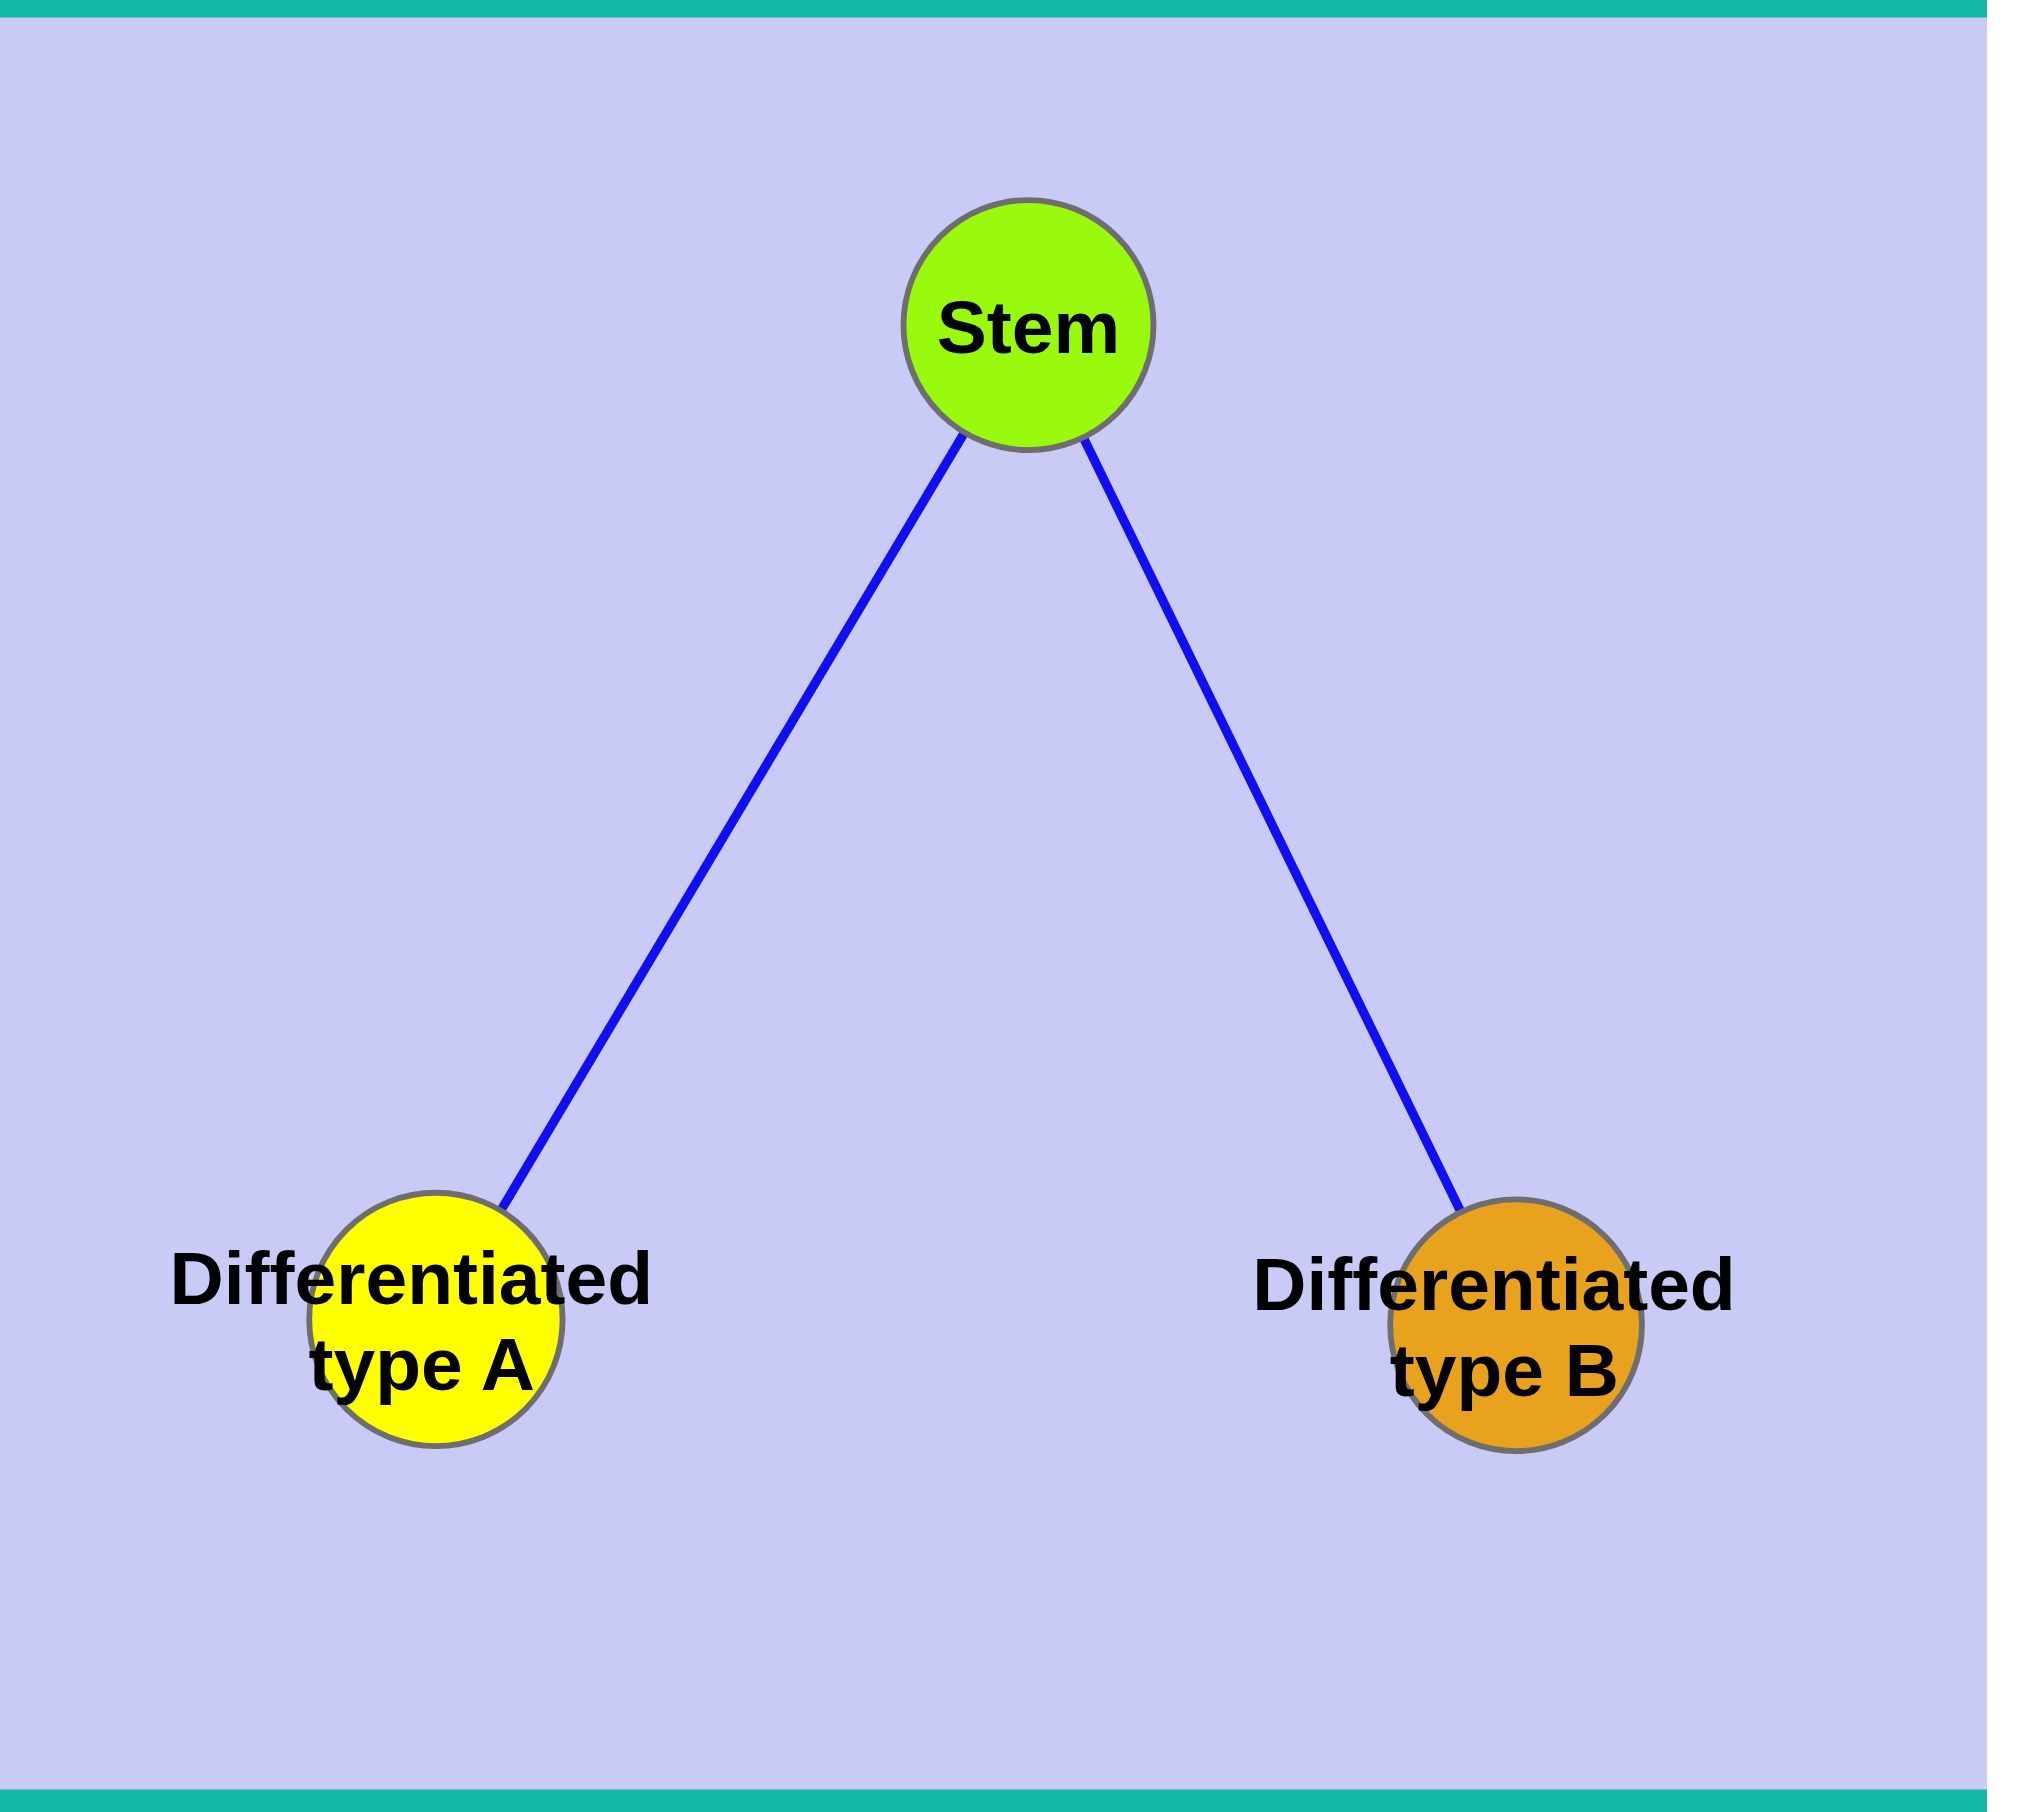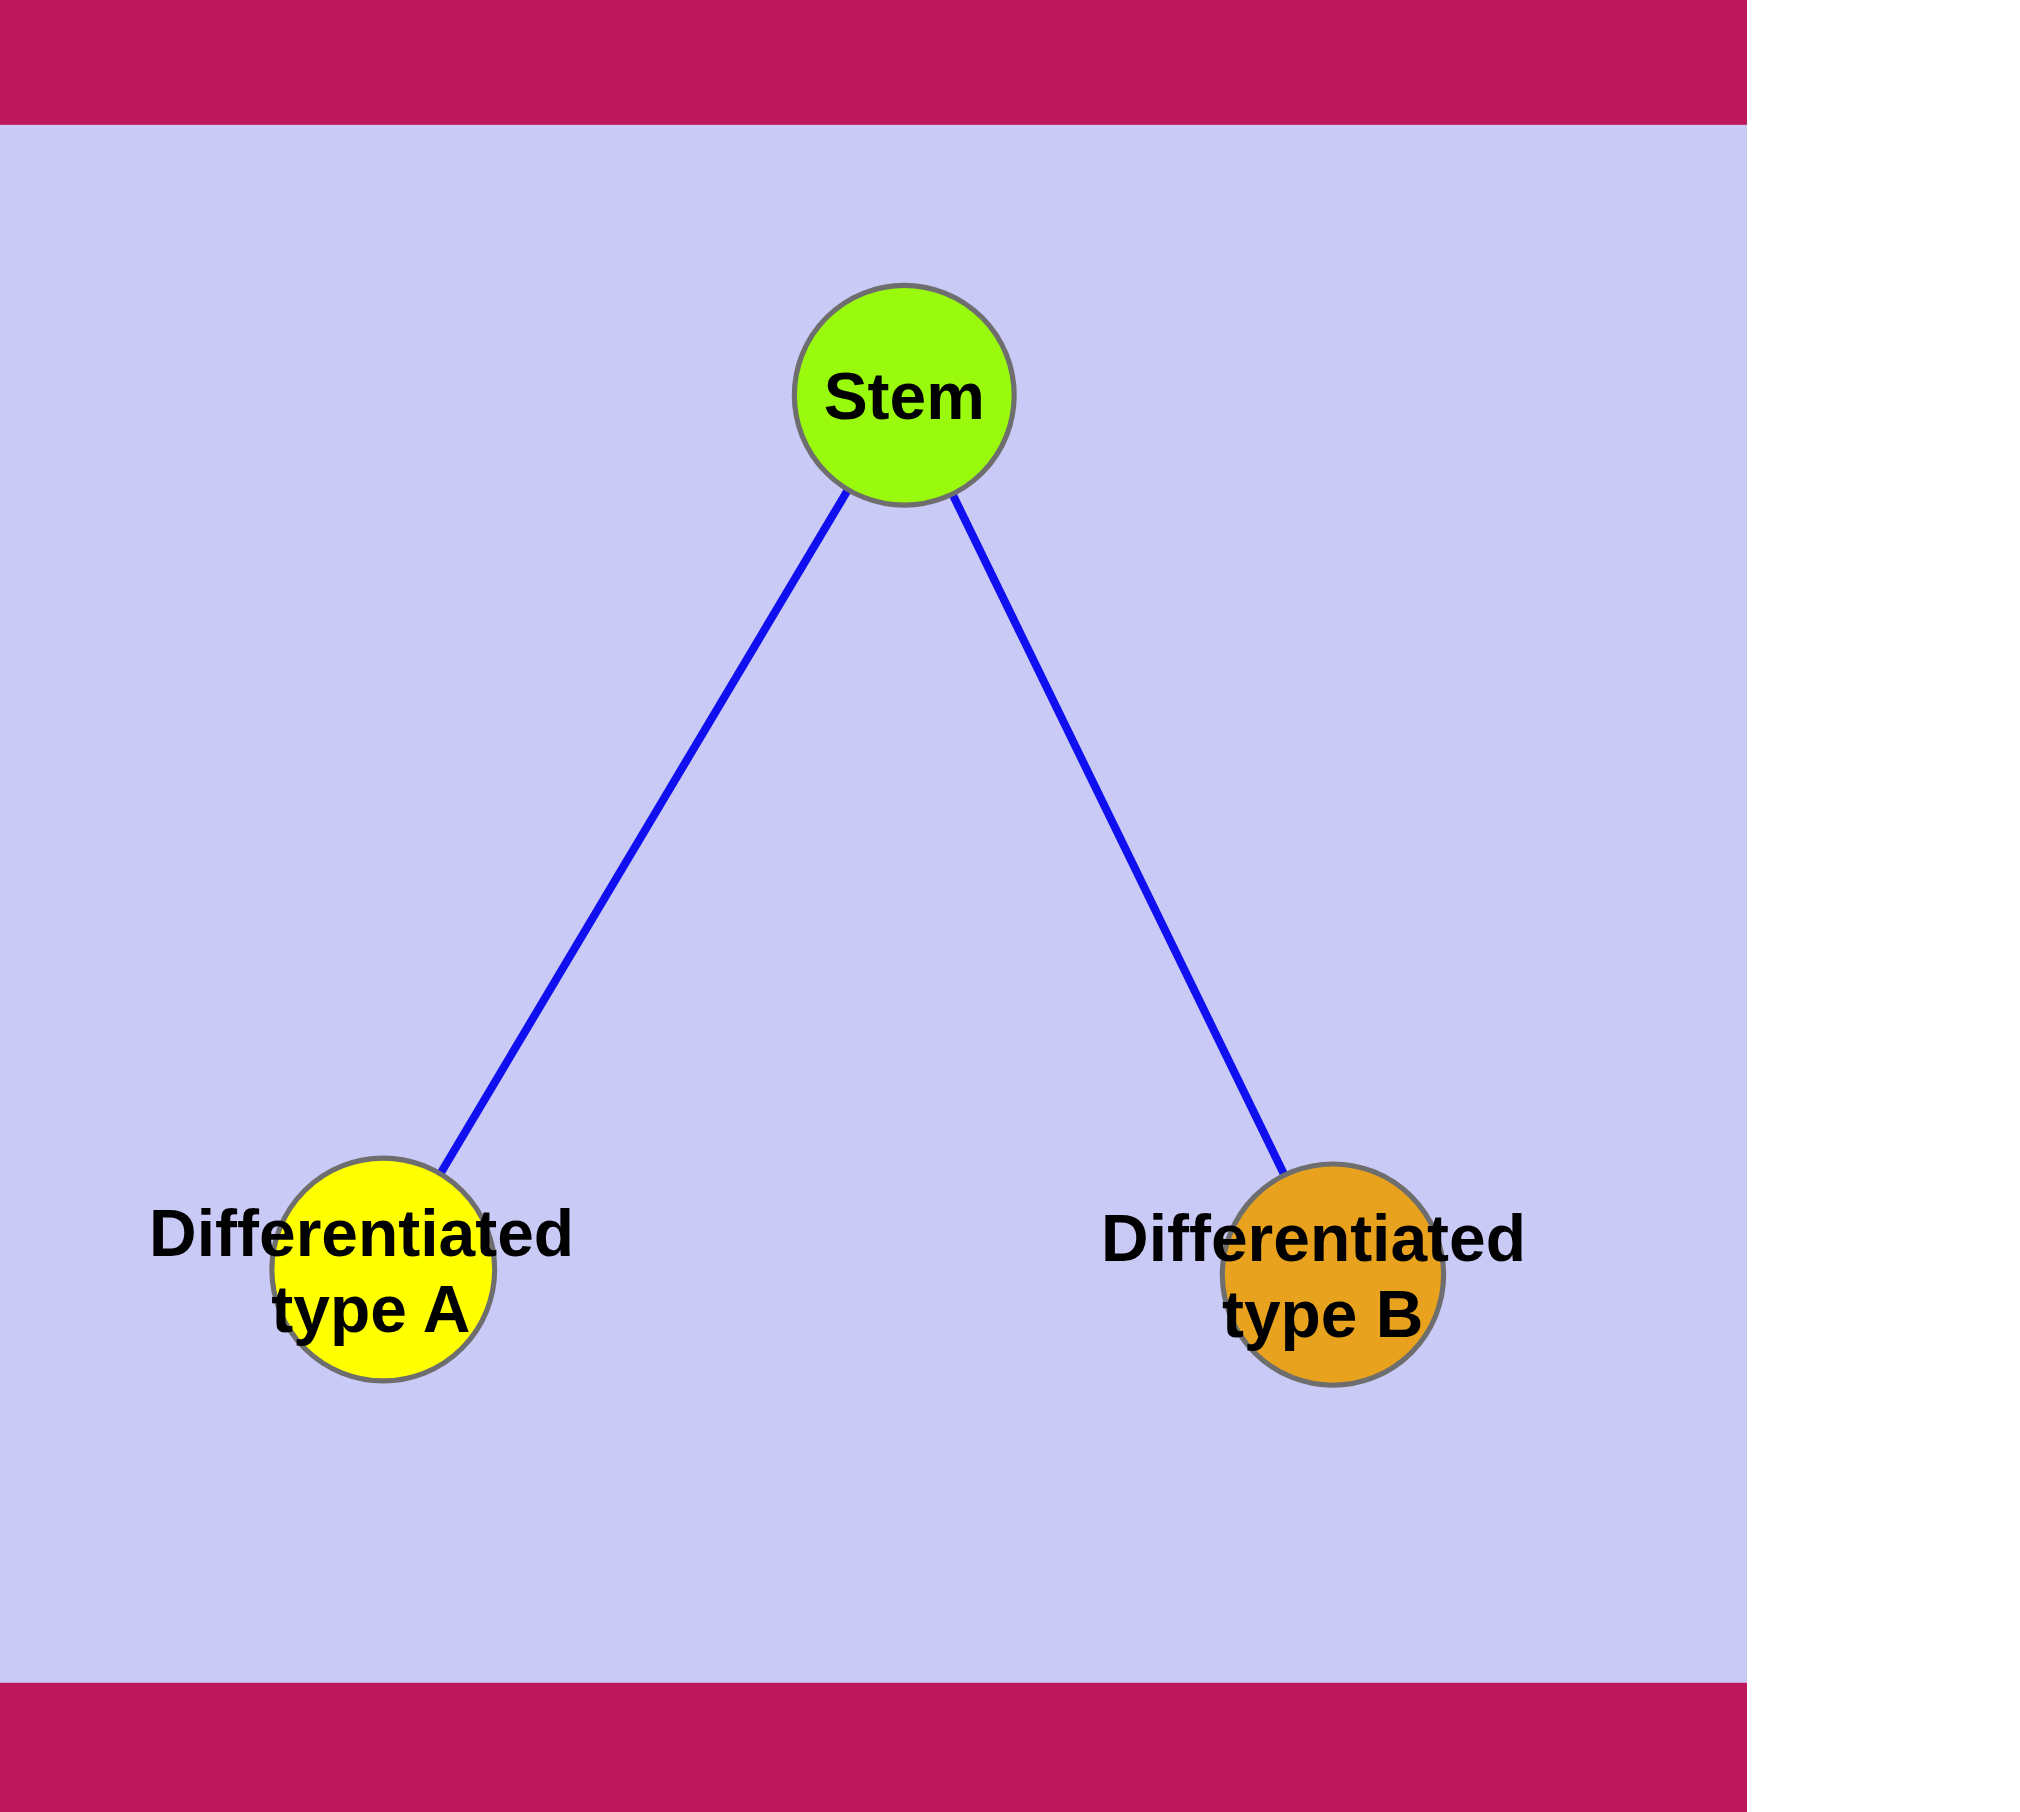--- a/index.html
+++ b/index.html
@@ -3,23 +3,23 @@
 <meta charset="utf-8">
 <style>
   html, body {
     margin: 0;
     padding: 0;
     background: #ffffff;
     font-family: "Liberation Sans", "DejaVu Sans", sans-serif;
   }
   .stage {
     position: relative;
-    width: 1747px;
+    width: 1987px;
     height: 1812px;
-    background: #be185d;
+    background: #14b8a6;
   }
   .stage svg {
     display: block;
     width: 100%;
     height: 100%;
   }
   .node-circle {
     stroke-width: 7px;
   }
   .edge-line {

